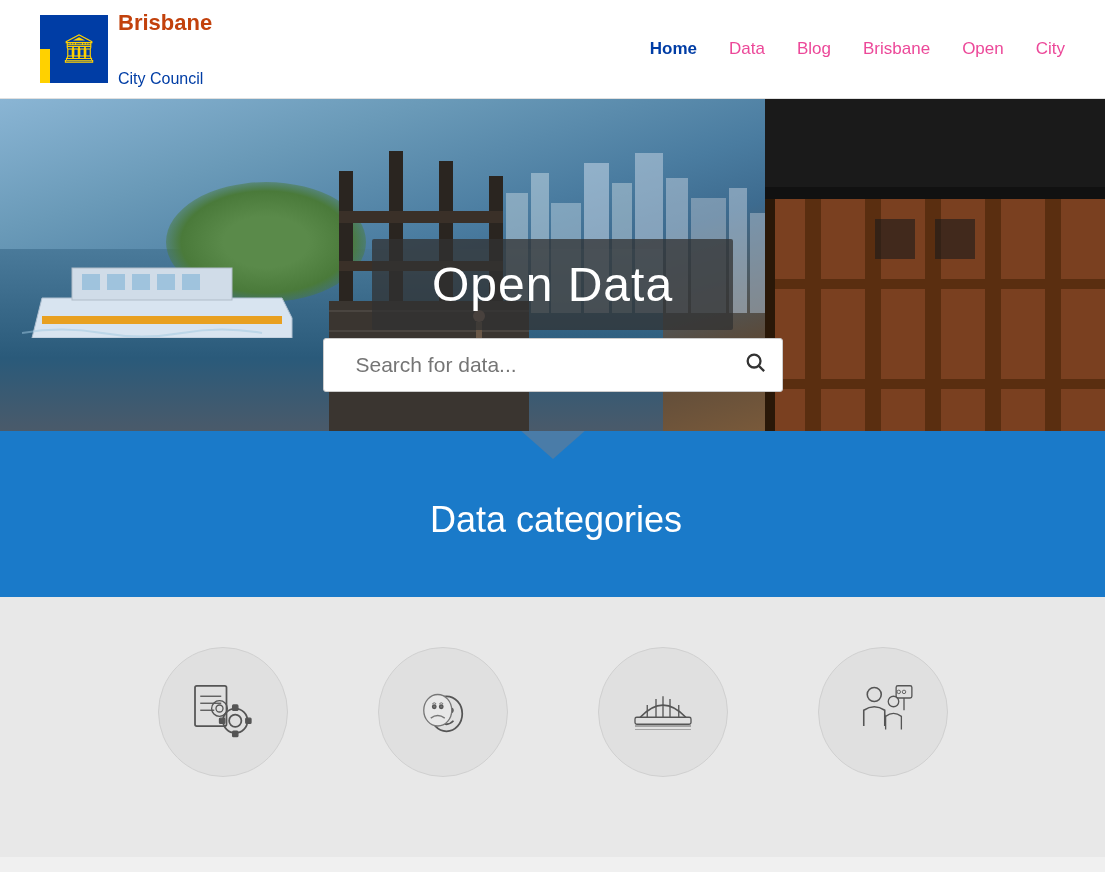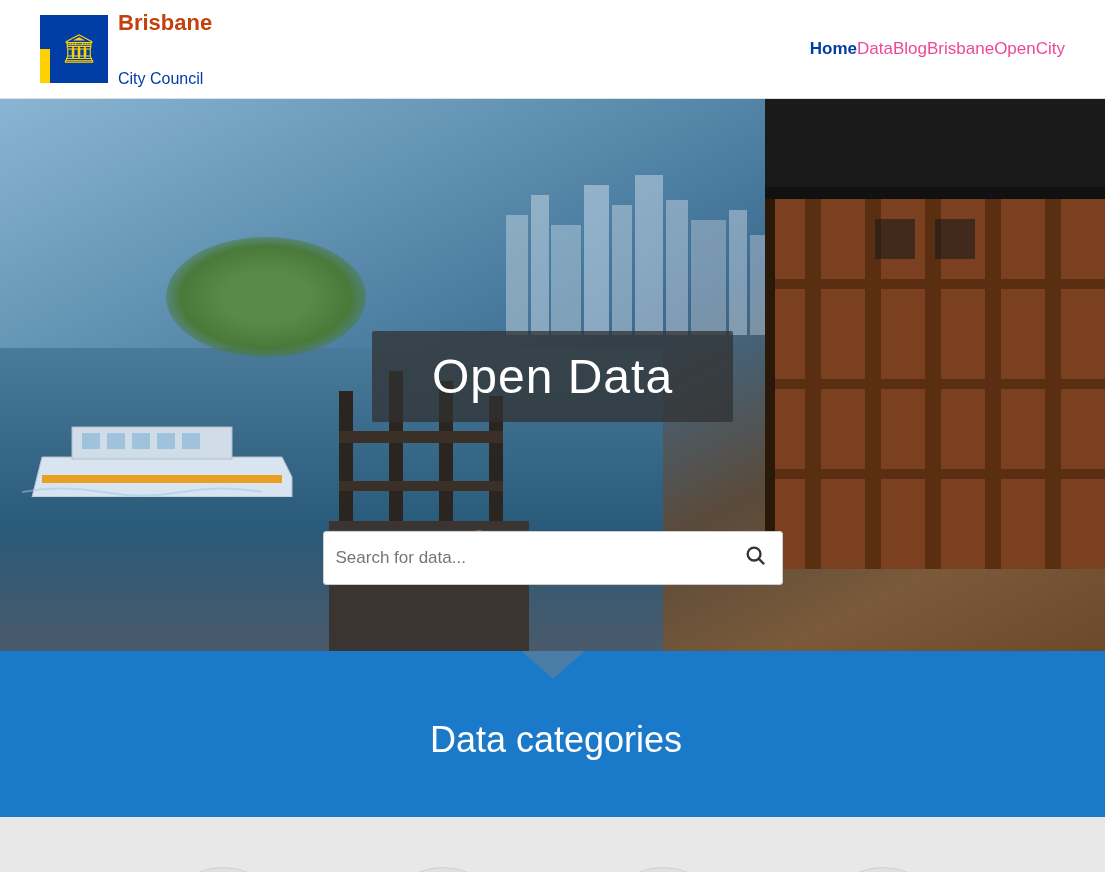--- a/index.html
+++ b/index.html
@@ -59,38 +59,39 @@
       line-height: 1.2;
     }
     .logo-text .city-sub {
       font-size: 16px;
       font-weight: 400;
       color: #003DA5;
       margin-top: 34px;
     }
     nav {
       display: flex;
+      gap: 32px;
       align-items: flex-start;
     }
     nav a {
       text-decoration: none;
       font-size: 17px;
       color: #ec4899;
       font-weight: 400;
     }
     nav a.active {
       color: #003DA5;
       font-weight: 700;
     }
 
     
     .hero {
       position: relative;
       width: 1105px;
-      height: 552px;
+      height: 332px;
       overflow: hidden;
       background: #4a7ca8;
     }
     .hero-bg {
       width: 100%;
       height: 100%;
       background: linear-gradient(
         to bottom right,
         #8ab5d4 0%,
         #6a9ab8 20%,
@@ -158,22 +159,22 @@
       align-items: center;
       background: #fff;
       border-radius: 3px;
       overflow: hidden;
       border: 1px solid #ccc;
     }
     .search-input {
       flex: 1;
       border: none;
       outline: none;
-      padding: 14px 12px;
-      font-size: 17px;
+      padding: 14px 32px;
+      font-size: 21px;
       color: #6d28d9;
       background: transparent;
     }
     .search-btn {
       background: none;
       border: none;
       padding: 12px 16px;
       cursor: pointer;
       font-size: 22px;
       color: #333;

